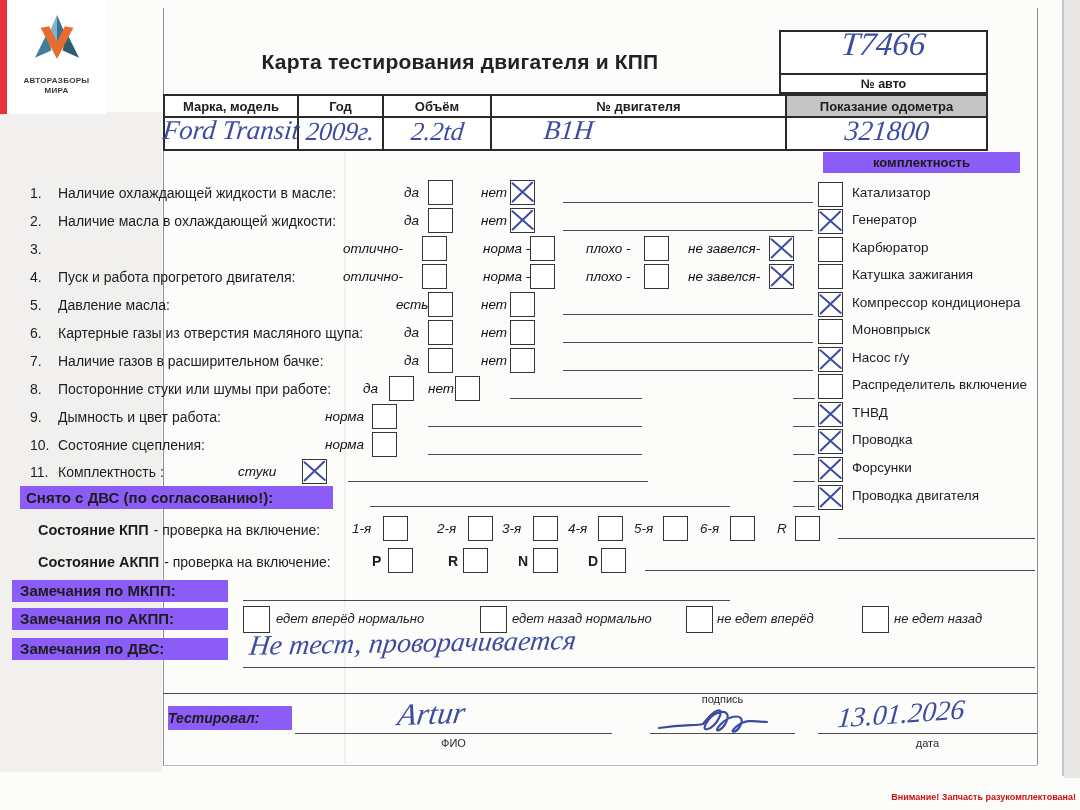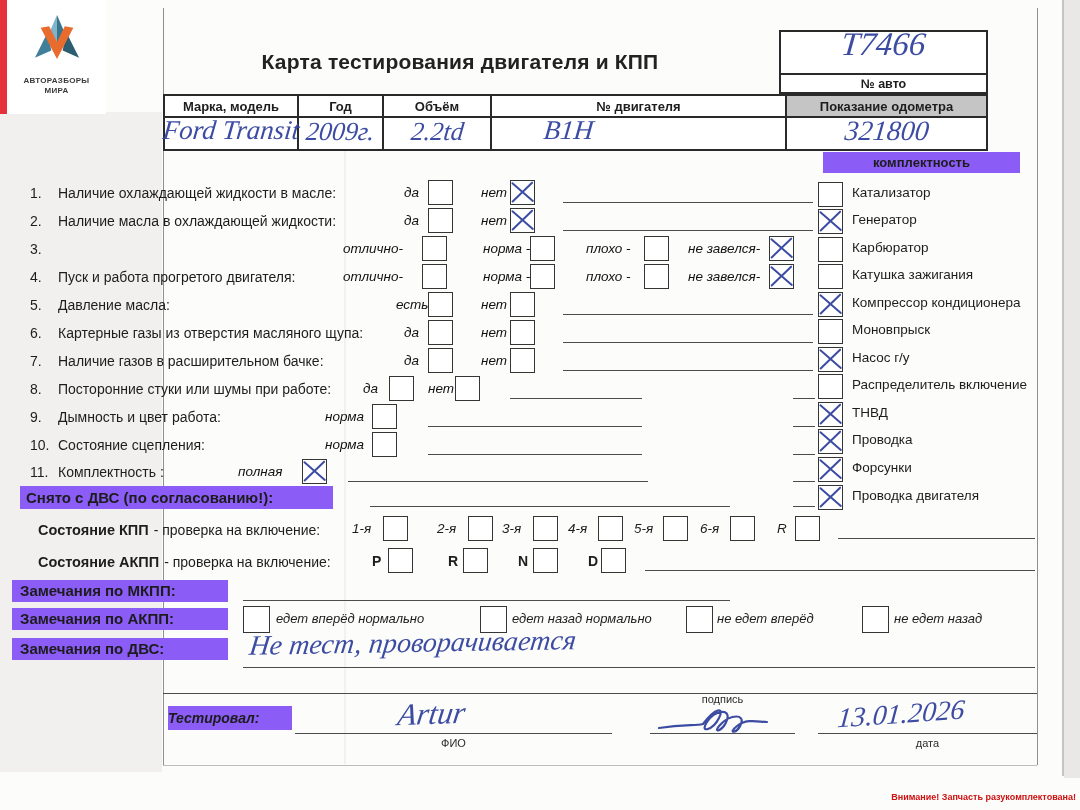--- a/index.html
+++ b/index.html
@@ -274,21 +274,21 @@
     <span class="rnum">10.</span>
       <span class="rlabel">Состояние сцепления:</span>
     <span class="opt" style="left:325px;">норма</span>
       <span class="cb" style="left:372px;"></span>
     <span class="uline" style="left:428px;width:214px;"></span>
       <span class="dash"></span>
   </div>
   <div class="abs row" style="top:464px;">
     <span class="rnum">11.</span>
       <span class="rlabel">Комплектность :</span>
-    <span class="opt" style="left:238px;">полная</span>
+    <span class="opt" style="left:238px;">стуки</span>
       <span class="cb checked" style="left:302px;"></span>
     <span class="uline" style="left:348px;width:300px;"></span>
       <span class="dash"></span>
   </div>
 
   <div class="abs row" style="top:489px;">
     <span class="abs grey" style="left:20px;top:-3px;width:313px;height:23px;font-size:15px;line-height:23px;padding-left:6px;box-sizing:border-box;">Снято с ДВС (по согласованию!):</span>
     <span class="uline" style="left:370px;width:360px;"></span>
       <span class="dash"></span>
   </div>

